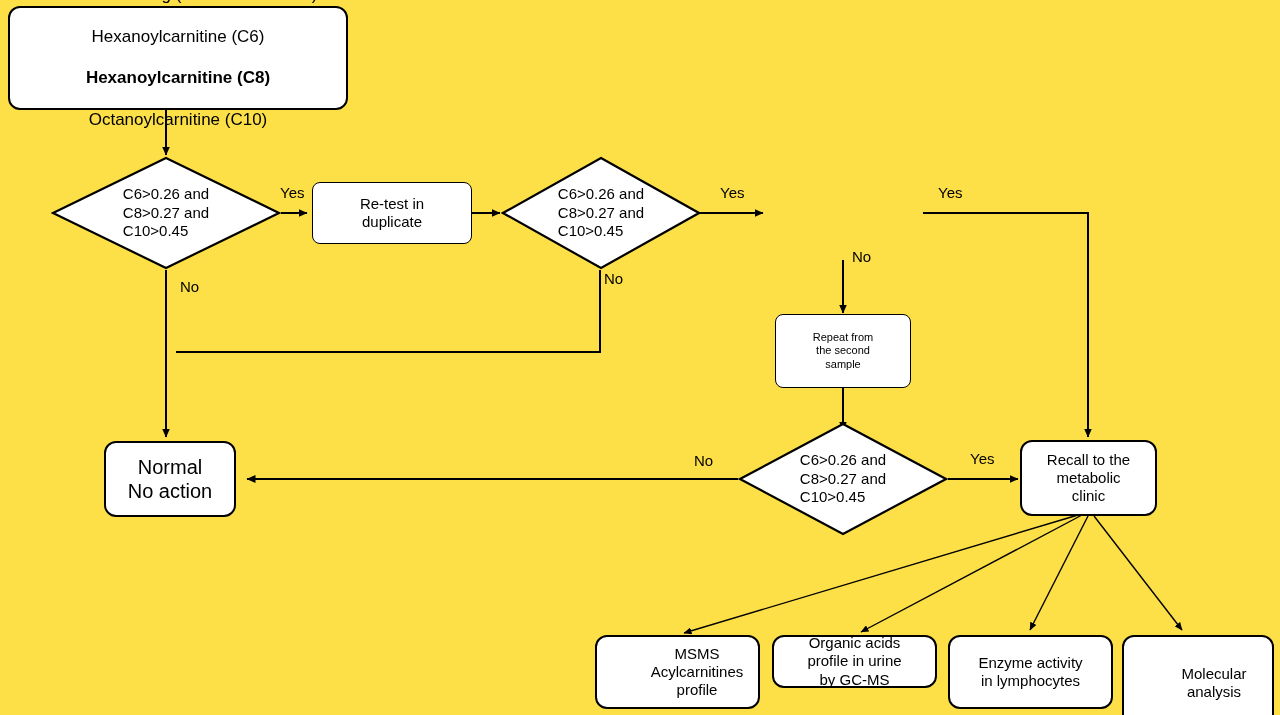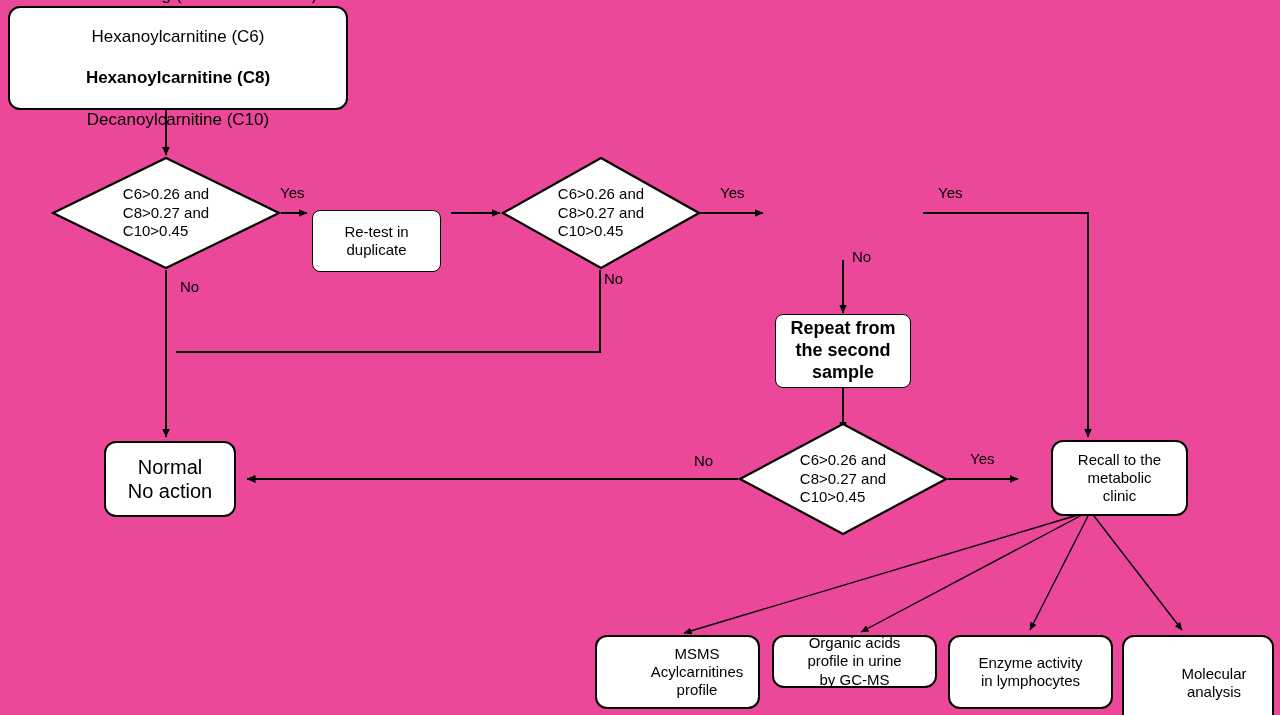--- a/index.html
+++ b/index.html
@@ -4,21 +4,21 @@
 <style>
   html, body {
     margin: 0;
     padding: 0;
     background: #ffffff;
   }
   #canvas {
     position: relative;
     width: 1280px;
     height: 715px;
-    background: #ec4899;
+    background: #fde047;
     font-family: "Liberation Sans", sans-serif;
     color: #000000;
     overflow: hidden;
   }
   svg.edges {
     position: absolute;
     left: 0;
     top: 0;
     width: 1280px;
     height: 715px;
@@ -121,69 +121,69 @@
     <path d="M1082,515 L861,632" stroke="#000" stroke-width="1.4" fill="none" marker-end="url(#arrowthin)"></path>
     <path d="M1088,516 L1030,630" stroke="#000" stroke-width="1.4" fill="none" marker-end="url(#arrowthin)"></path>
     <path d="M1094,516 L1182,630" stroke="#000" stroke-width="1.4" fill="none" marker-end="url(#arrowthin)"></path>
   </svg>
 
   <div class="node rbox title-box" style="left:8px; top:6px; width:340px; height:104px;">
     <div class="txt" style="font-size:17px;">
       <div>MSMS Screening (Derivatised MRM)</div>
       <div>Hexanoylcarnitine (C6)</div>
       <div class="bold-line">Hexanoylcarnitine (C8)</div>
-      <div>Decanoylcarnitine (C10)</div>
+      <div>Octanoylcarnitine (C10)</div>
     </div>
   </div>
 
   <div class="diamond-wrap" style="left:51px; top:156px; width:230px; height:114px;">
     <svg width="230" height="114" viewBox="0 0 230 114">
       <polygon points="115,2 228,57 115,112 2,57" fill="#fff" stroke="#000" stroke-width="2.2"></polygon>
     </svg>
     <div class="diamond-label" style="font-size:15px;">C6&gt;0.26 and
 C8&gt;0.27 and
 C10&gt;0.45</div>
   </div>
 
-  <div class="node rbox-thin" style="left:312px; top:182px; width:129px; height:62px;margin-top:28px;">
+  <div class="node rbox-thin" style="left:312px; top:182px; width:160px; height:62px;">
     <div class="txt" style="font-size:15px;">Re-test in
 duplicate</div>
   </div>
 
   <div class="diamond-wrap" style="left:501px; top:156px; width:200px; height:114px;">
     <svg width="200" height="114" viewBox="0 0 200 114">
       <polygon points="100,2 198,57 100,112 2,57" fill="#fff" stroke="#000" stroke-width="2.2"></polygon>
     </svg>
     <div class="diamond-label" style="font-size:15px;">C6&gt;0.26 and
 C8&gt;0.27 and
 C10&gt;0.45</div>
   </div>
 
 
   <div class="node rbox-thin" style="left:775px; top:314px; width:136px; height:74px;">
-    <div class="txt" style="font-size:18px;font-weight:bold;">Repeat from
+    <div class="txt" style="font-size:11px;">Repeat from
 the second
 sample</div>
   </div>
 
   <div class="diamond-wrap" style="left:738px; top:422px; width:210px; height:114px;">
     <svg width="210" height="114" viewBox="0 0 210 114">
       <polygon points="105,2 208,57 105,112 2,57" fill="#fff" stroke="#000" stroke-width="2.2"></polygon>
     </svg>
     <div class="diamond-label" style="font-size:15px;">C6&gt;0.26 and
 C8&gt;0.27 and
 C10&gt;0.45</div>
   </div>
 
   <div class="node rbox" style="left:104px; top:441px; width:132px; height:76px;">
     <div class="txt" style="font-size:20px;">Normal
 No action</div>
   </div>
 
-  <div class="node rbox" style="left:1020px; top:440px; width:137px; height:76px;margin-left:31px;">
+  <div class="node rbox" style="left:1020px; top:440px; width:137px; height:76px;">
     <div class="txt" style="font-size:15px;">Recall to the
 metabolic
 clinic</div>
   </div>
 
   <div class="node rbox" style="left:595px; top:635px; width:165px; height:74px;">
     <div class="txt" style="font-size:15px;margin-left:39px;">MSMS
 Acylcarnitines
 profile</div>
   </div>

